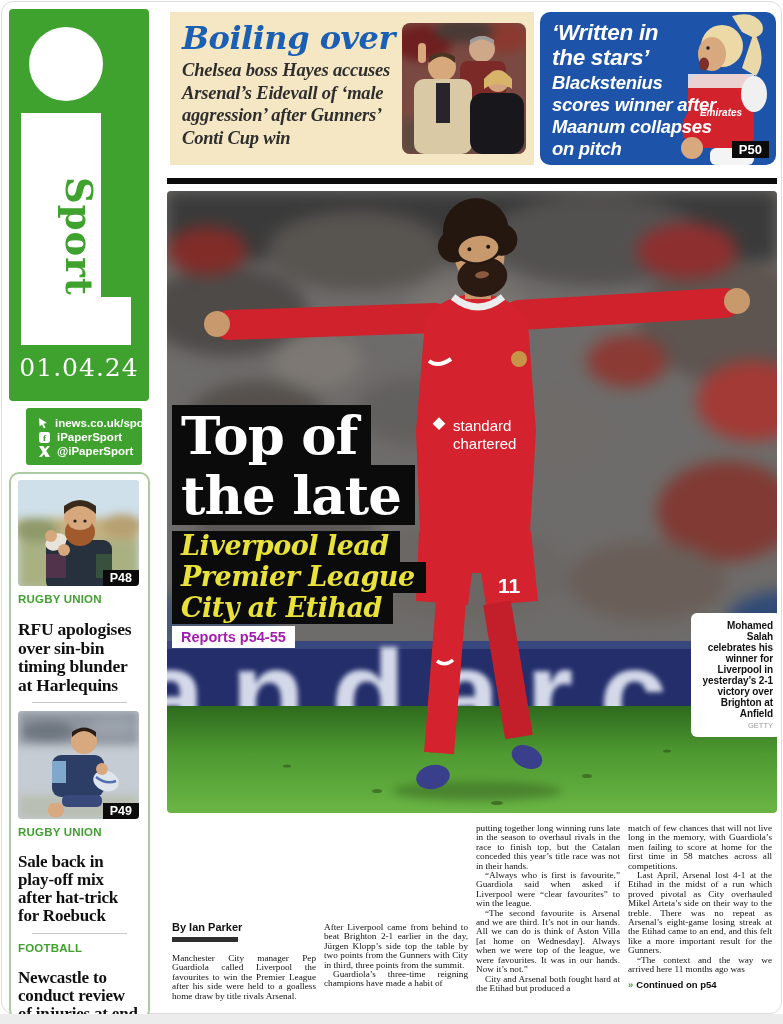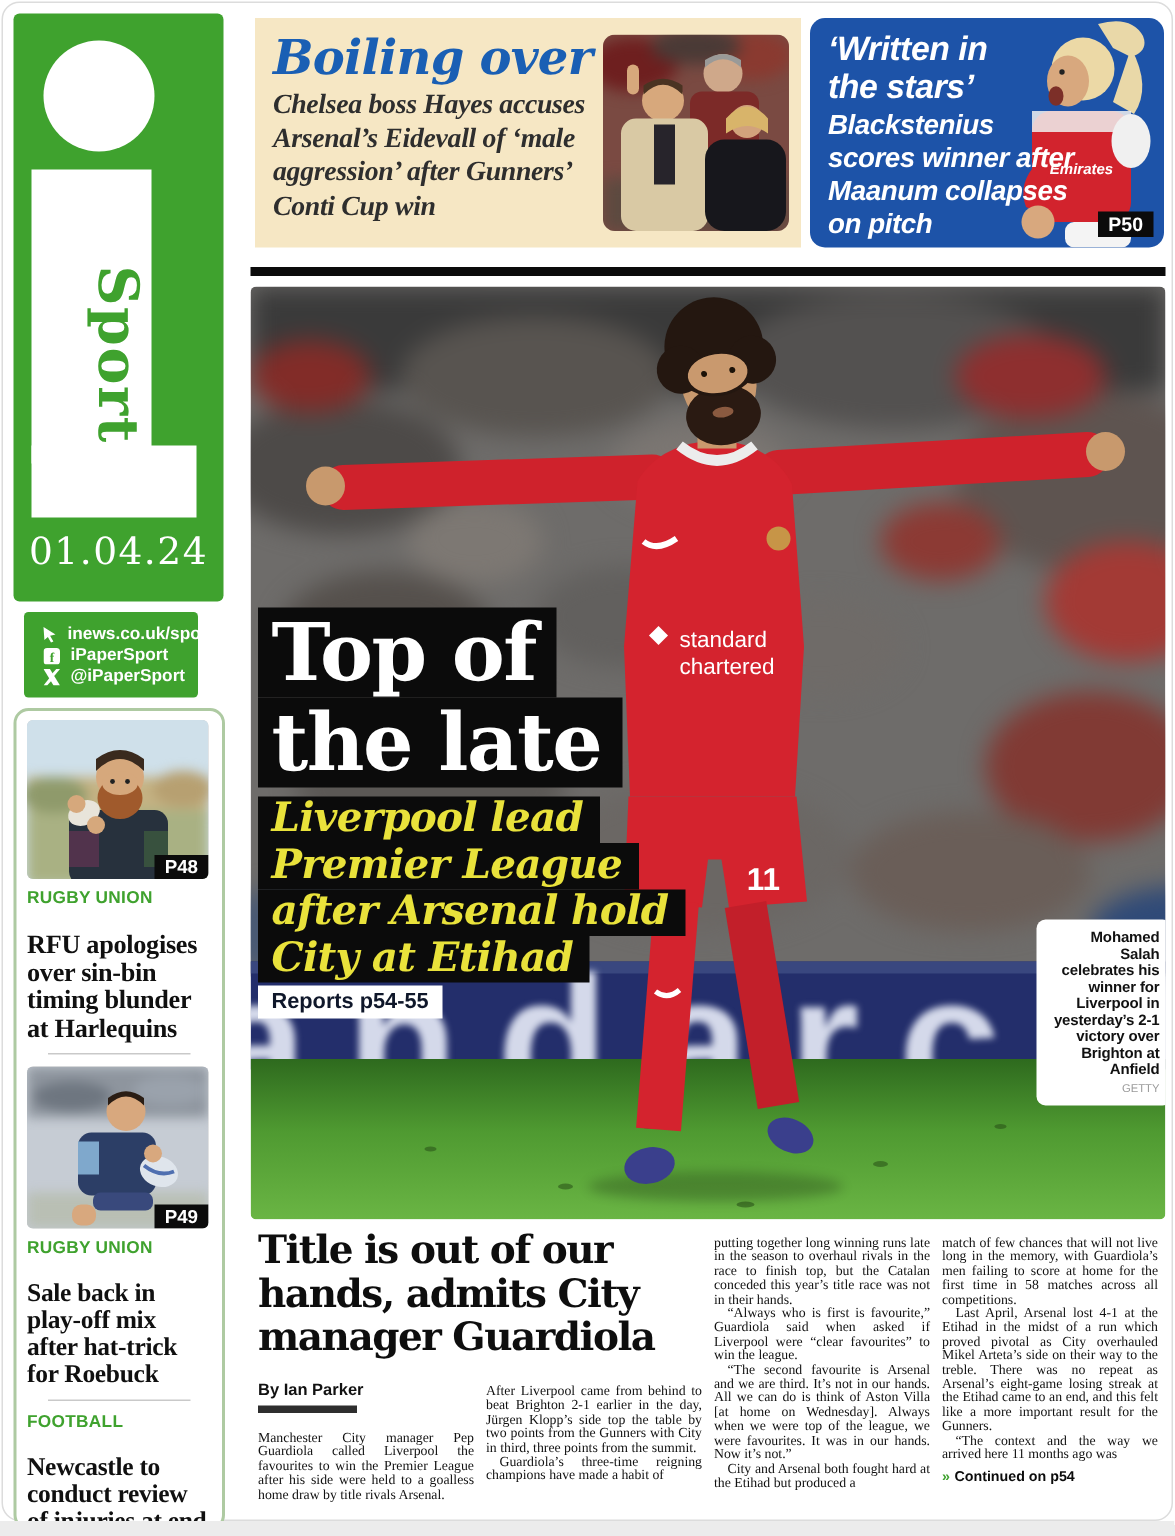--- a/index.html
+++ b/index.html
@@ -13,21 +13,21 @@
   .green-block{position:absolute;left:7px;top:7px;width:140px;height:392px;
                background:var(--green);border-radius:4px;}
   .i-dot{position:absolute;left:20px;top:18px;width:74px;height:74px;border-radius:50%;background:#fff;}
   .i-stem{position:absolute;left:12px;top:104px;width:80px;height:196px;background:#fff;}
   .i-foot{position:absolute;left:12px;top:288px;width:110px;height:48px;background:#fff;}
   .sport-label{position:absolute;left:88px;top:168px;transform:rotate(90deg);transform-origin:0 0;
                font-family:"DejaVu Serif",serif;font-weight:700;font-size:37px;
                color:var(--green);letter-spacing:1px;line-height:1;}
   .date-label{position:absolute;left:0;top:344px;width:100%;text-align:center;color:#fff;
               font-family:"DejaVu Serif",serif;font-size:25px;letter-spacing:1px;}
-  .social-box{position:absolute;left:14px;top:406px;width:116px;height:57px;background:var(--green);
+  .social-box{position:absolute;left:24px;top:406px;width:116px;height:57px;background:var(--green);
               border-radius:3px;color:#fff;padding:8px 0 0 12px;box-sizing:border-box;}
   .social-row{display:flex;align-items:center;gap:6px;font-size:11.5px;font-weight:700;line-height:14px;}
   .social-ico{width:13px;display:inline-flex;justify-content:center;}
 
   
   .stories{position:absolute;left:7px;top:470px;width:141px;height:548px;background:#fff;
            border:2px solid #aecaa2;border-radius:10px;box-sizing:border-box;padding:6px 7px;overflow:hidden;}
   .s-photo{position:relative;width:121px;border-radius:4px;overflow:hidden;background:#ccc;}
   .badge{position:absolute;right:0;bottom:0;background:#0b0b0b;color:#fff;
          font-weight:700;font-size:12.5px;padding:1px 7px;}
@@ -58,21 +58,21 @@
 
   
   .hero{position:absolute;left:165px;top:189px;width:610px;height:622px;border-radius:4px;overflow:hidden;}
   .hl{position:absolute;left:5px;top:214px;}
   .hl-big span{display:table;background:#0b0b0b;color:#fff;font-family:"DejaVu Serif",serif;
                font-weight:700;font-size:53px;line-height:60px;padding:0 14px 0 9px;letter-spacing:-1px;}
   .hl-sub{margin-top:6px;}
   .hl-sub span{display:table;background:#0b0b0b;color:var(--yellow);font-family:"DejaVu Serif",serif;
                font-weight:700;font-style:italic;font-size:27px;line-height:30px;
                padding:0 11px 1px 9px;letter-spacing:-.5px;}
-  .reports{display:table;background:#fff;color:#0f172a;font-weight:700;font-size:14.5px;
+  .reports{display:table;background:#fff;color:#a21caf;font-weight:700;font-size:14.5px;
            padding:3px 9px;margin-top:2px;}
   .caption-box{position:absolute;left:524px;top:422px;width:90px;background:#fff;border-radius:6px;
                box-sizing:border-box;padding:7px 8px;text-align:right;}
   .caption-text{font-size:10px;font-weight:700;line-height:11px;color:#111;letter-spacing:-.1px;}
   .caption-credit{font-size:7.5px;font-weight:400;color:#9a9a9a;margin-top:2px;}
 
   
   .article{position:absolute;left:165px;top:818px;width:612px;height:194px;}
   .a-headline{position:absolute;left:5px;top:0;width:272px;font-family:"DejaVu Serif",serif;
               font-weight:700;font-size:26px;line-height:29px;letter-spacing:-1px;color:#0e0e0e;}
@@ -343,34 +343,32 @@
     </svg>
 
     <div class="hl">
       <div class="hl-big">
         <span>Top of</span>
         <span>the late</span>
       </div>
       <div class="hl-sub">
         <span>Liverpool lead</span>
         <span>Premier League</span>
-        <span>after Arsenal hold</span>
         <span>City at Etihad</span>
       </div>
       <div class="reports">Reports p54-55</div>
     </div>
 
     <div class="caption-box">
       <div class="caption-text">Mohamed Salah celebrates his winner for Liverpool in yesterday’s 2-1 victory over Brighton at Anfield</div>
       <div class="caption-credit">GETTY</div>
     </div>
   </div>
 
   <div class="article">
-    <div class="a-headline">Title is out of our hands, admits City manager Guardiola</div>
     <div class="a-byline">By Ian Parker</div>
     <div class="a-rule"></div>
     <div class="a-col col1">
         <p>Manchester City manager Pep Guardiola called Liverpool the favourites to win the Premier League after his side were held to a goalless home draw by title rivals Arsenal.</p>
       </div>
     <div class="a-col col2">
         <p>After Liverpool came from behind to beat Brighton 2-1 earlier in the day, Jürgen Klopp’s side top the table by two points from the Gunners with City in third, three points from the summit.</p>
         <p>Guardiola’s three-time reigning champions have made a habit of</p>
       </div>
     <div class="a-col col3">

